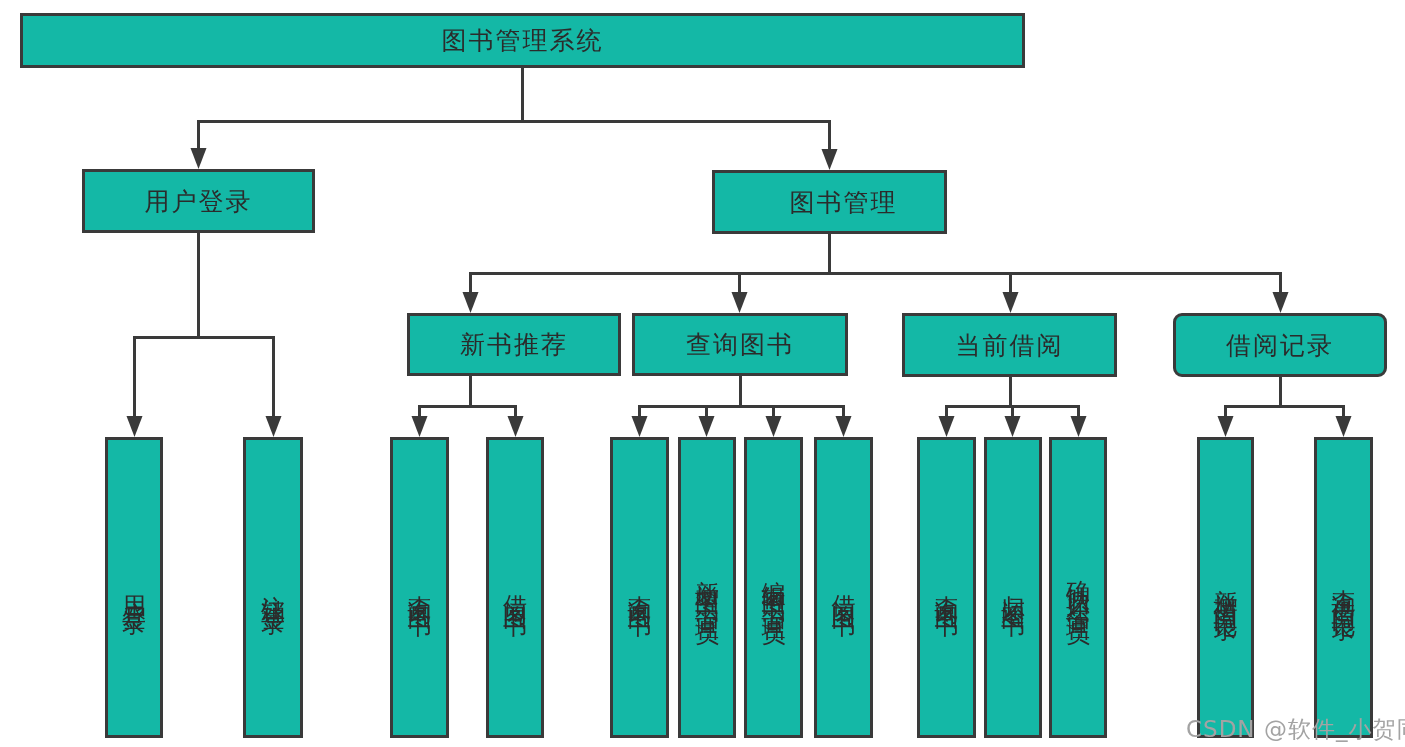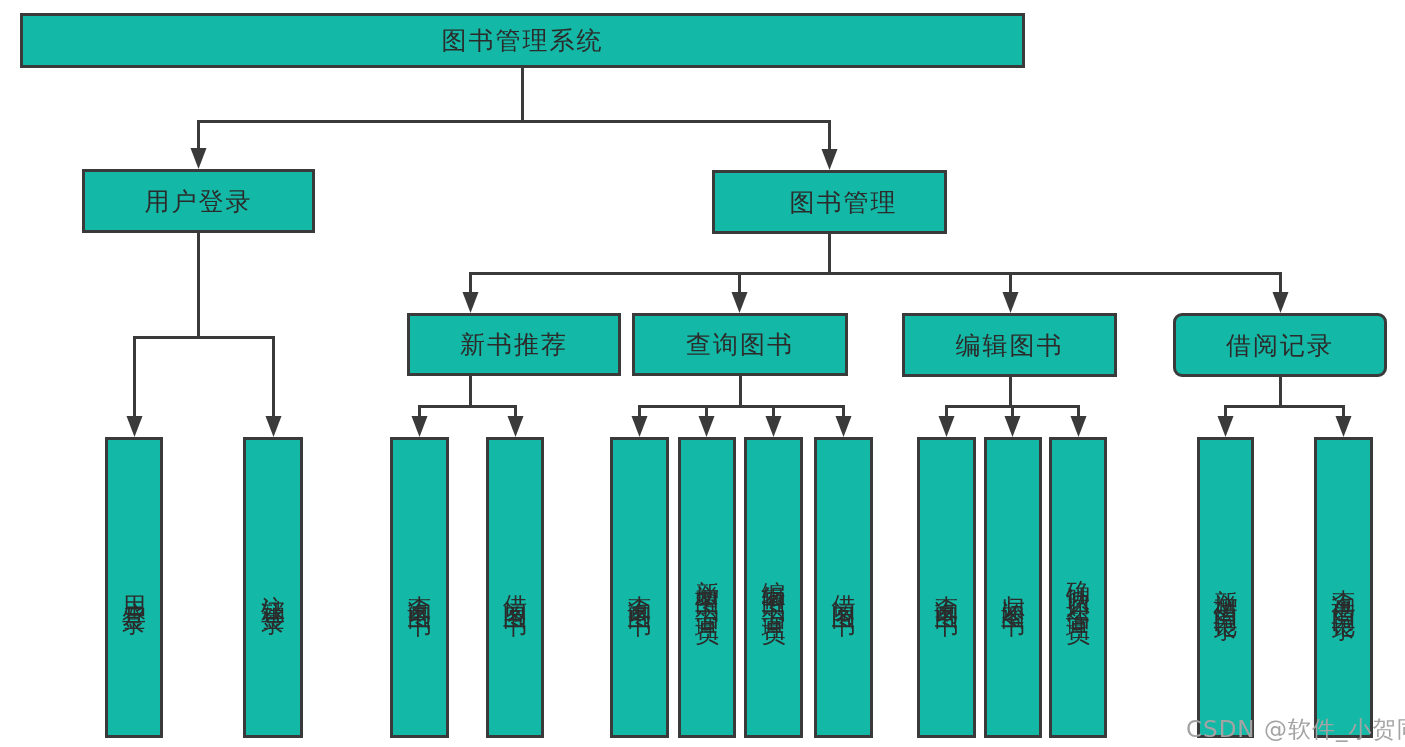--- a/index.html
+++ b/index.html
@@ -106,21 +106,21 @@
     <span>图书管理</span>
   </div>
 
   <div class="node hnode" style="left:363px; top:313px; width:214px; height:63px;margin-left:44px;">
     <span>新书推荐</span>
   </div>
   <div class="node hnode" style="left:632px; top:313px; width:216px; height:63px;">
     <span>查询图书</span>
   </div>
   <div class="node hnode" style="left:902px; top:313px; width:215px; height:64px;">
-    <span>编辑图书</span>
+    <span>当前借阅</span>
   </div>
   <div class="node hnode" style="left:1173px; top:313px; width:214px; height:64px;border-radius:9px;">
     <span>借阅记录</span>
   </div>
 
   <div class="node vnode" style="left:105px; top:437px; width:58px; height:301px;">
     <span>用户登录</span>
   </div>
   <div class="node vnode" style="left:243px; top:437px; width:60px; height:301px;">
     <span>注销登录</span>

